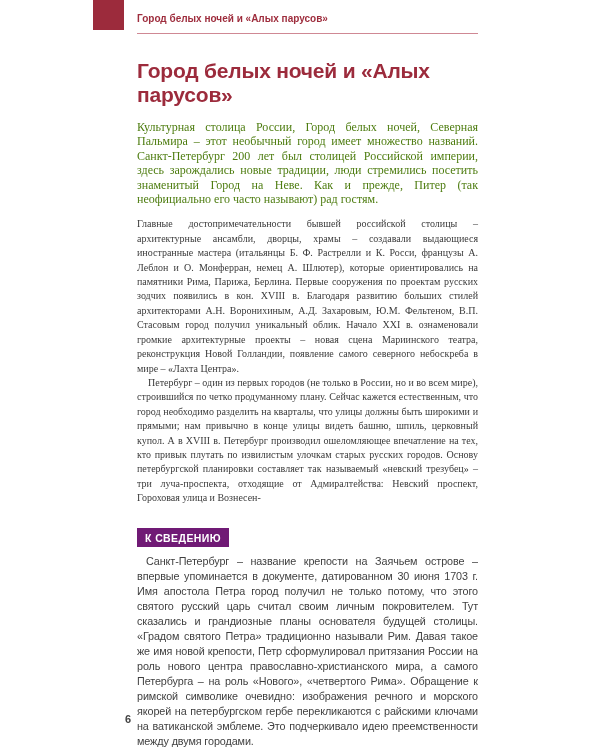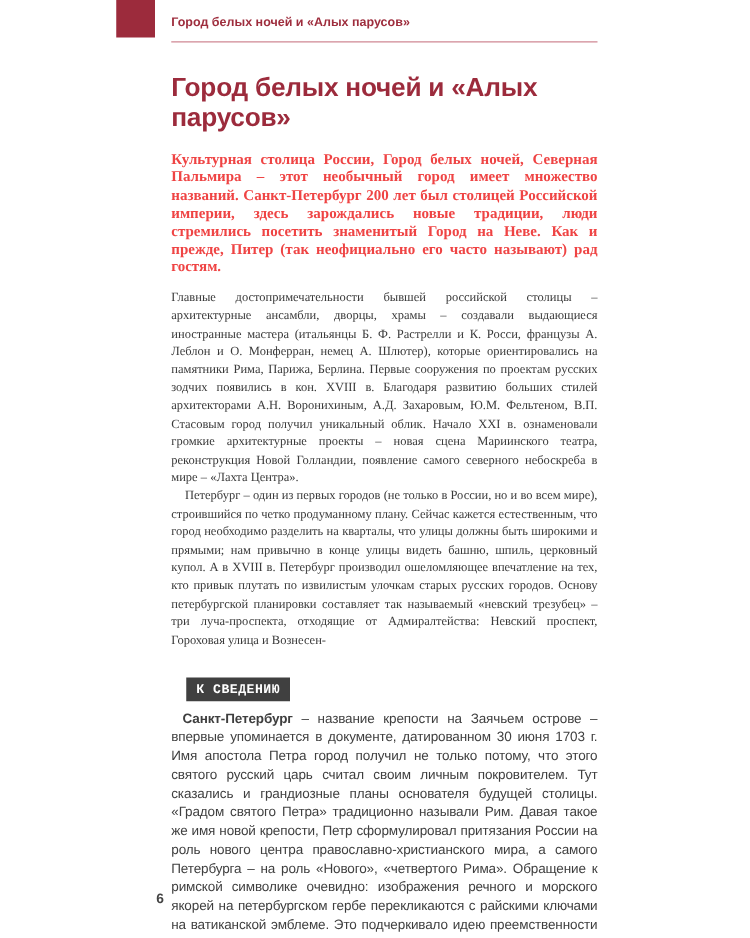--- a/index.html
+++ b/index.html
@@ -44,55 +44,53 @@
     font-weight: bold;
     font-size: 21px;
     line-height: 24px;
     letter-spacing: -0.2px;
     color: #9c2b3c;
   }
   .lead {
     margin: 0 0 11px 0;
     font-size: 12px;
     line-height: 14.4px;
-    color: #ef4444;
+    color: #4d7c0f;
     text-align: justify;
-    font-weight: bold;
   }
   .body-para {
     margin: 0;
     font-size: 10px;
     line-height: 14.4px;
     color: #3a3a3a;
     text-align: justify;
   }
   .body-para.indent { text-indent: 11px; }
   .info-badge {
     display: inline-block;
     margin-top: 22px;
     padding: 4px 8px 3px 8px;
-    background: #404040;
+    background: #701a75;
     color: #ffffff;
-    font-family: Liberation Mono, monospace;
+    font-family: Liberation Sans, sans-serif;
     font-weight: bold;
     font-size: 10.5px;
     letter-spacing: 0.4px;
-    margin-left: 12px;
   }
   .info-text {
     margin: 7px 0 0 0;
     font-family: "Liberation Sans", sans-serif;
     font-size: 10.8px;
     line-height: 15px;
     letter-spacing: -0.1px;
     color: #3f3f3f;
     text-align: justify;
     text-indent: 9px;
   }
-  .info-text .term { font-weight: bold; }
+  .info-text .term { font-weight: normal; }
   .page-number {
     position: absolute;
     left: 125px; top: 713px;
     font-family: "Liberation Sans", sans-serif;
     font-weight: bold;
     font-size: 11px;
     color: #444444;
   }
 </style>
 </head>

